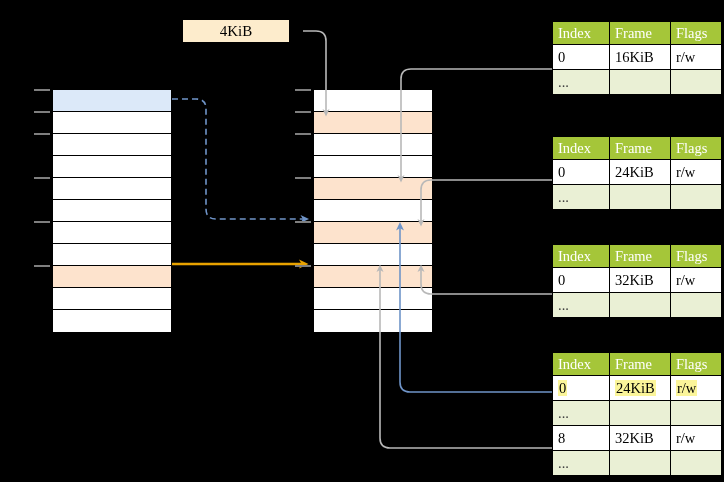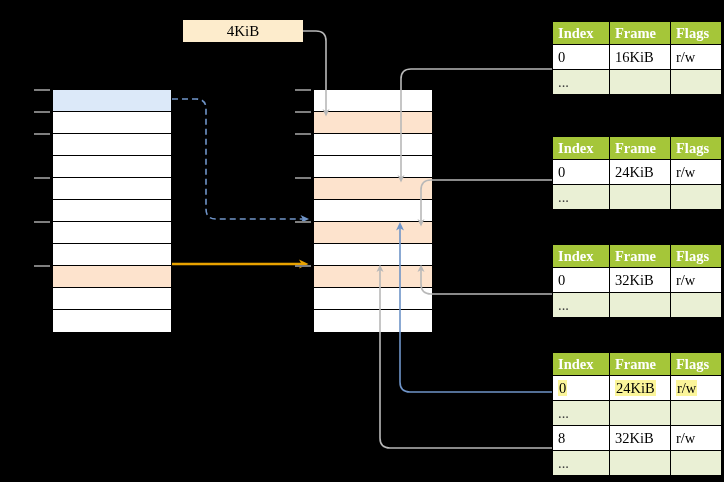--- a/index.html
+++ b/index.html
@@ -56,21 +56,21 @@
   .ptable {
     position: absolute;
     border-collapse: collapse;
     border: 1px solid #a5c639;
     background: #ffffff;
     font-size: 14.5px;
   }
   .ptable th {
     background: #a5c639;
     color: #ffffff;
-    font-weight: bold;
+    font-weight: normal;
     text-align: left;
     padding: 2px 5px;
     border: 1px solid #000000;
     border-top: none;
     white-space: nowrap;
   }
   .ptable td {
     background: #ffffff;
     color: #000000;
     text-align: left;
@@ -98,21 +98,21 @@
     width: 724px;
     height: 482px;
     pointer-events: none;
   }
 </style>
 </head>
 <body>
 
 <div id="canvas">
 
-  <div class="labelbox" style="left:183px; top:20px; width:120px; height:22px;">4KiB</div>
+  <div class="labelbox" style="left:183px; top:20px; width:106px; height:22px;">4KiB</div>
 
   <div class="memcol" id="left-col" style="left:52px; top:89px; width:120px; height:242px;">
       <div class="memrow blue"></div>
       <div class="memrow"></div>
       <div class="memrow"></div>
       <div class="memrow"></div>
       <div class="memrow"></div>
       <div class="memrow"></div>
       <div class="memrow"></div>
       <div class="memrow"></div>

